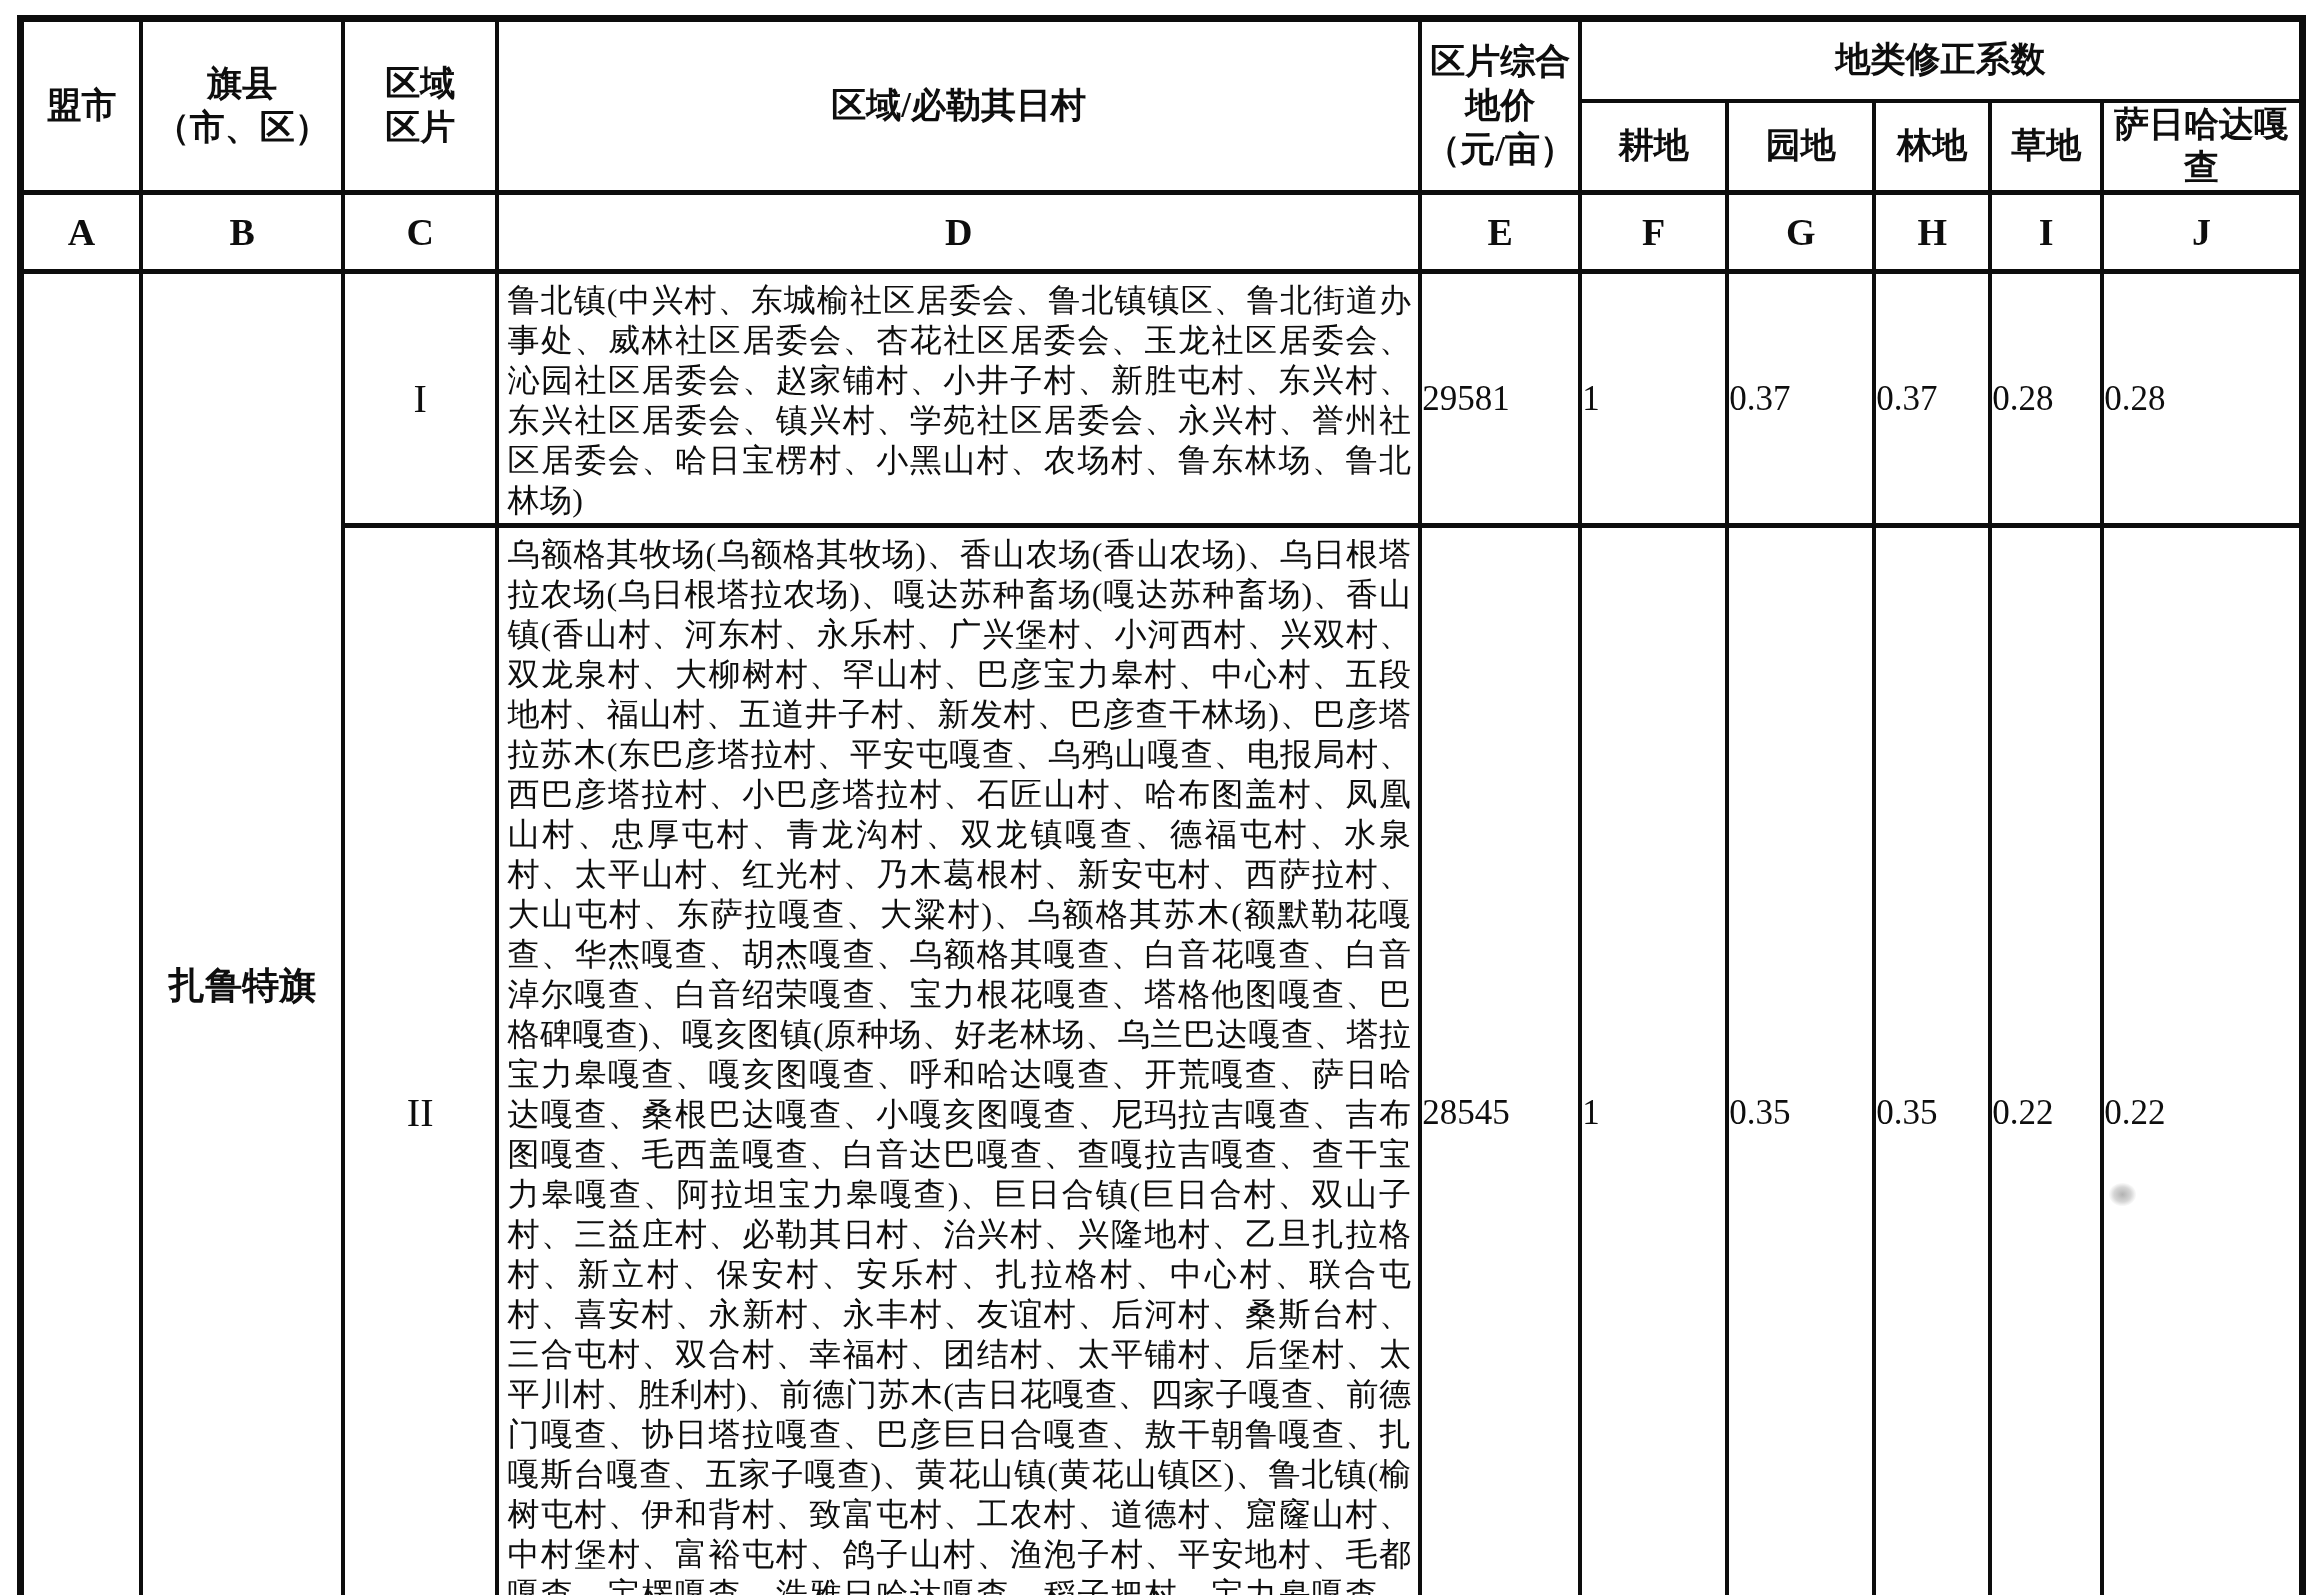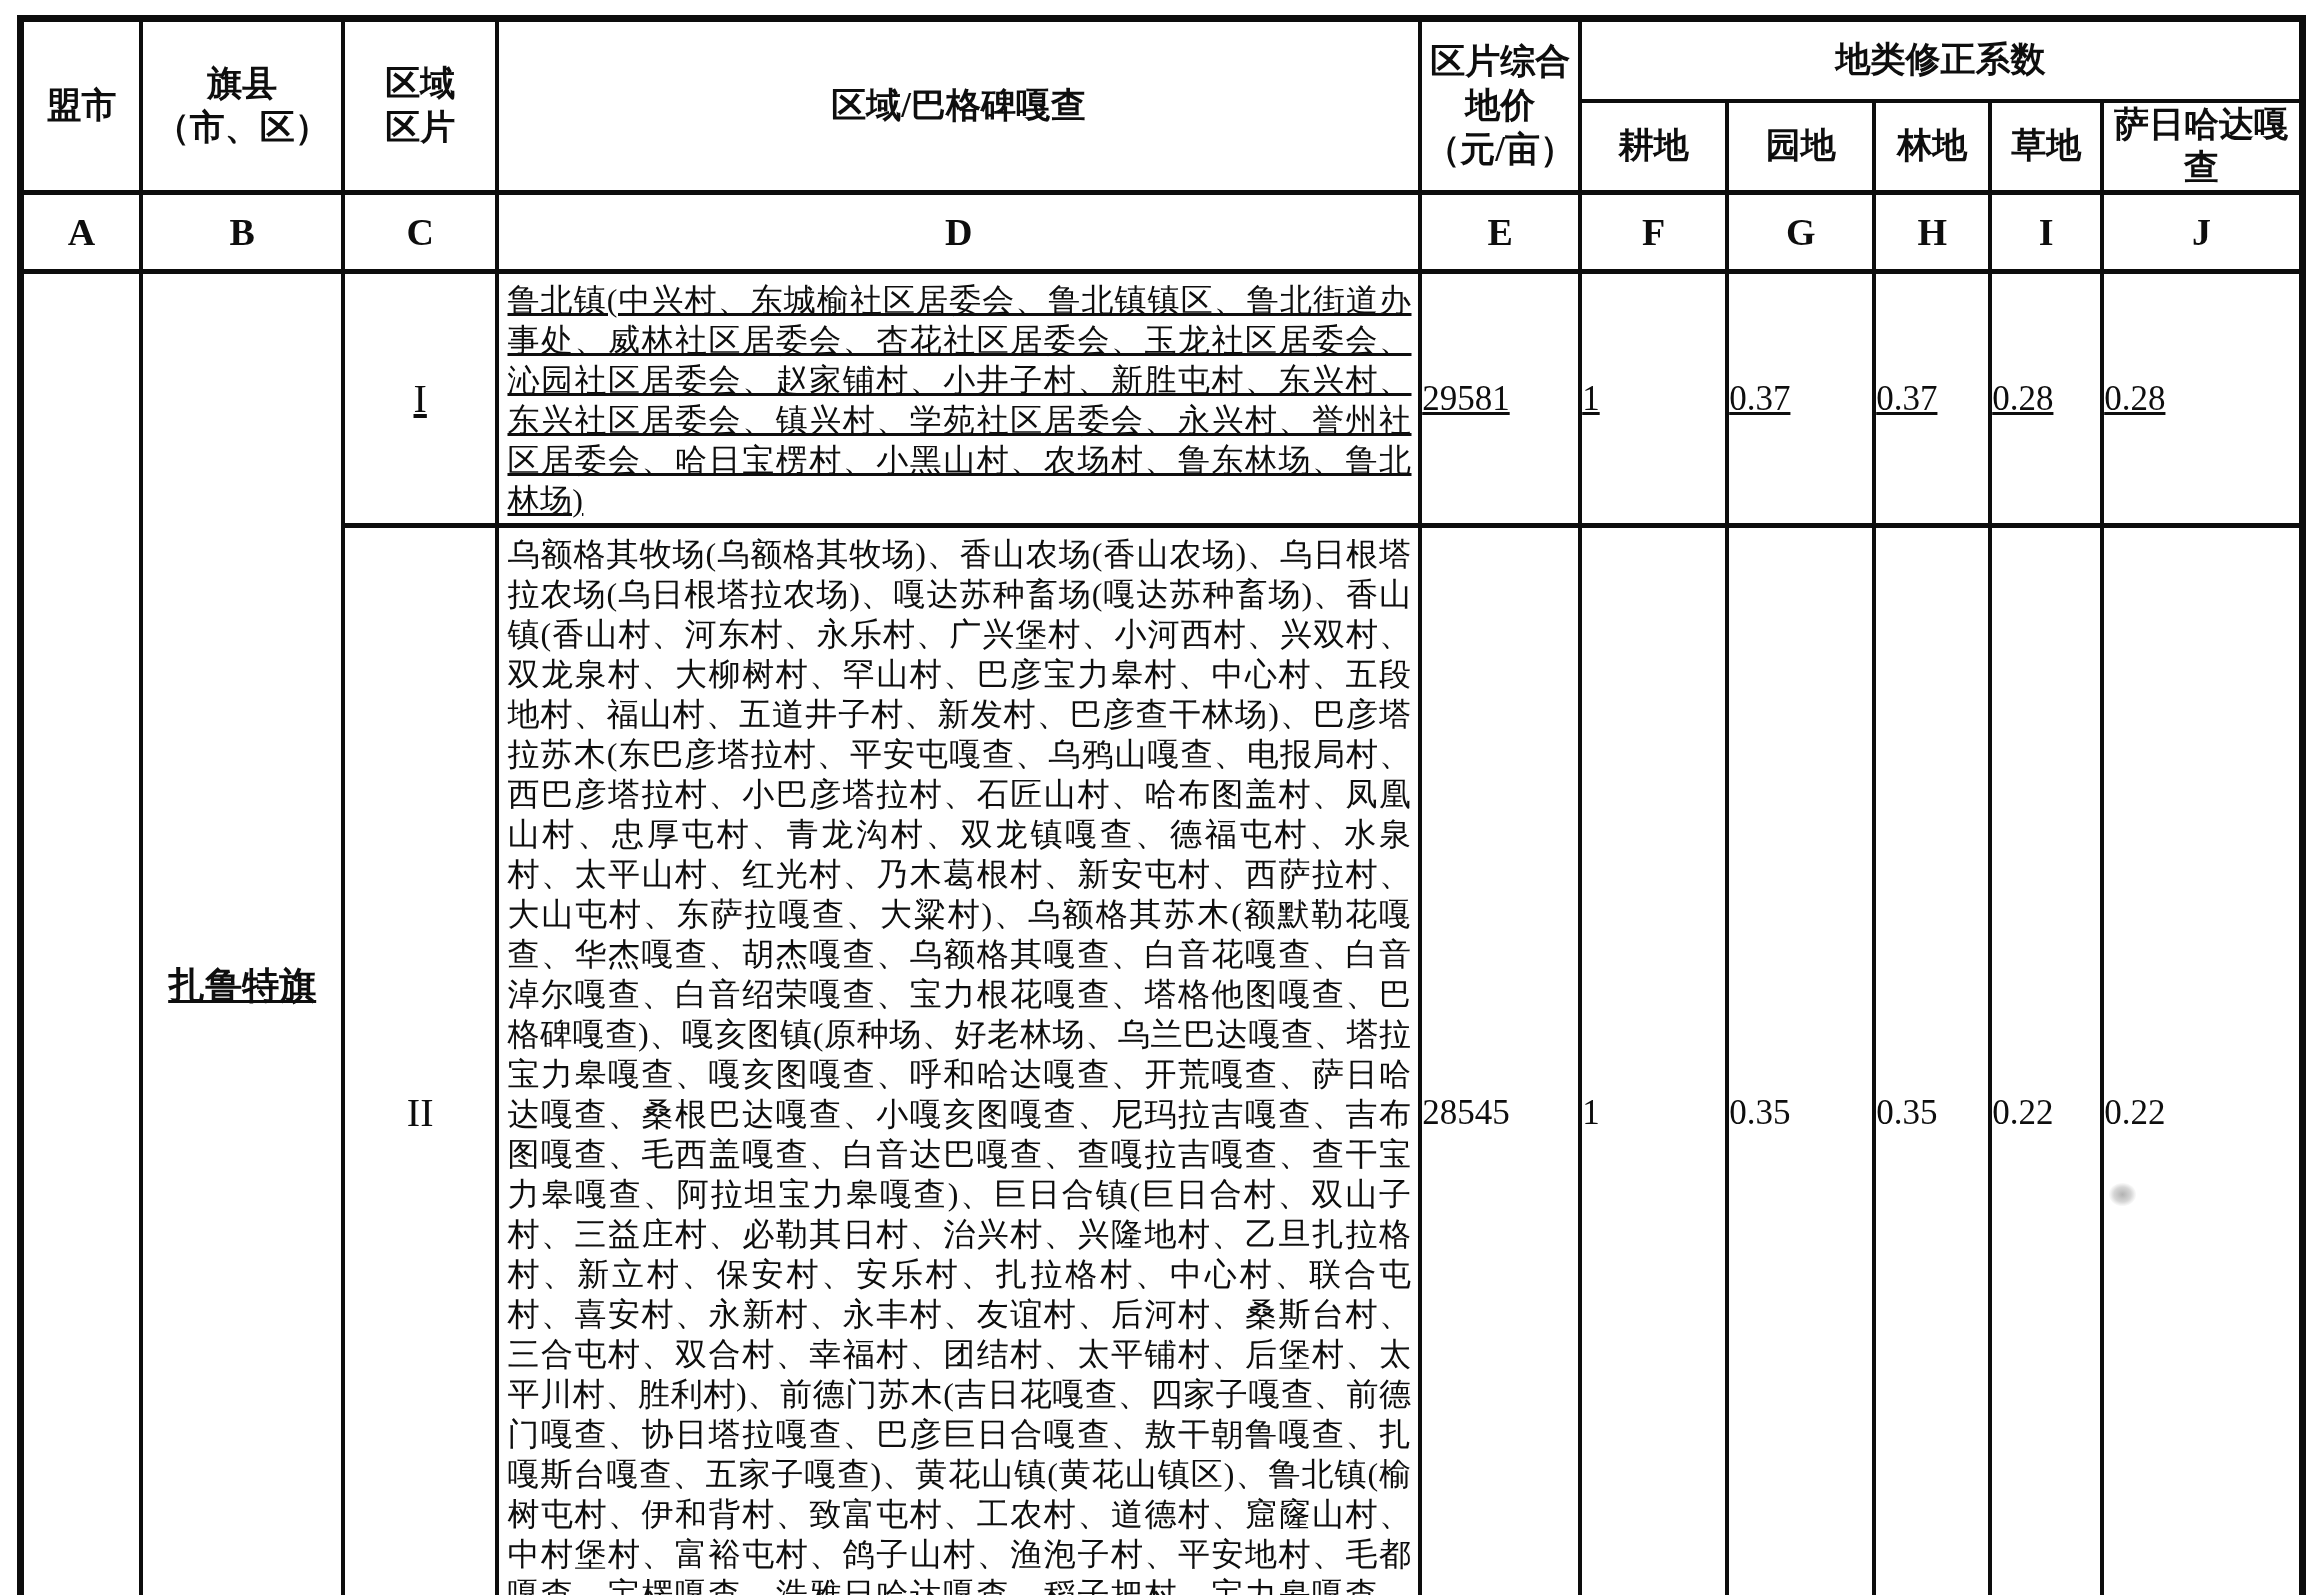--- a/index.html
+++ b/index.html
@@ -63,21 +63,21 @@
     text-align: left;
     vertical-align: middle;
   }
   td.county-cell {
     font-size: 37px;
     font-weight: bold;
     text-align: center;
     vertical-align: middle;
   }
   td.league-cell { background: #ffffff; }
-  tbody tr.data-row-1 > td { border-bottom-width: 5.8px; text-decoration: underline; }
+  tbody tr.data-row-1 > td { border-bottom-width: 5.8px; }
   .artifact-dot {
     position: absolute;
     left: 2109px; top: 1183px;
     width: 27px; height: 23px;
     border-radius: 50%;
     background: radial-gradient(ellipse at center,
       rgba(115,115,115,0.55) 0%,
       rgba(145,145,145,0.38) 45%,
       rgba(190,190,190,0.18) 65%,
       rgba(255,255,255,0) 78%);
@@ -102,21 +102,21 @@
       <col style="width:200px">
     </colgroup>
 
     <thead>
       <tr style="height:82px">
         <th rowspan="2">盟市</th>
         <th rowspan="2">旗县
 （市、区）</th>
         <th rowspan="2">区域
 区片</th>
-        <th rowspan="2">区域/巴格碑嘎查</th>
+        <th rowspan="2">区域/必勒其日村</th>
         <th rowspan="2">区片综合
 地价
 （元/亩）</th>
         <th colspan="5">地类修正系数</th>
       </tr>
       <tr style="height:83px">
         <th>耕地</th>
         <th>园地</th>
         <th>林地</th>
         <th>草地</th>

